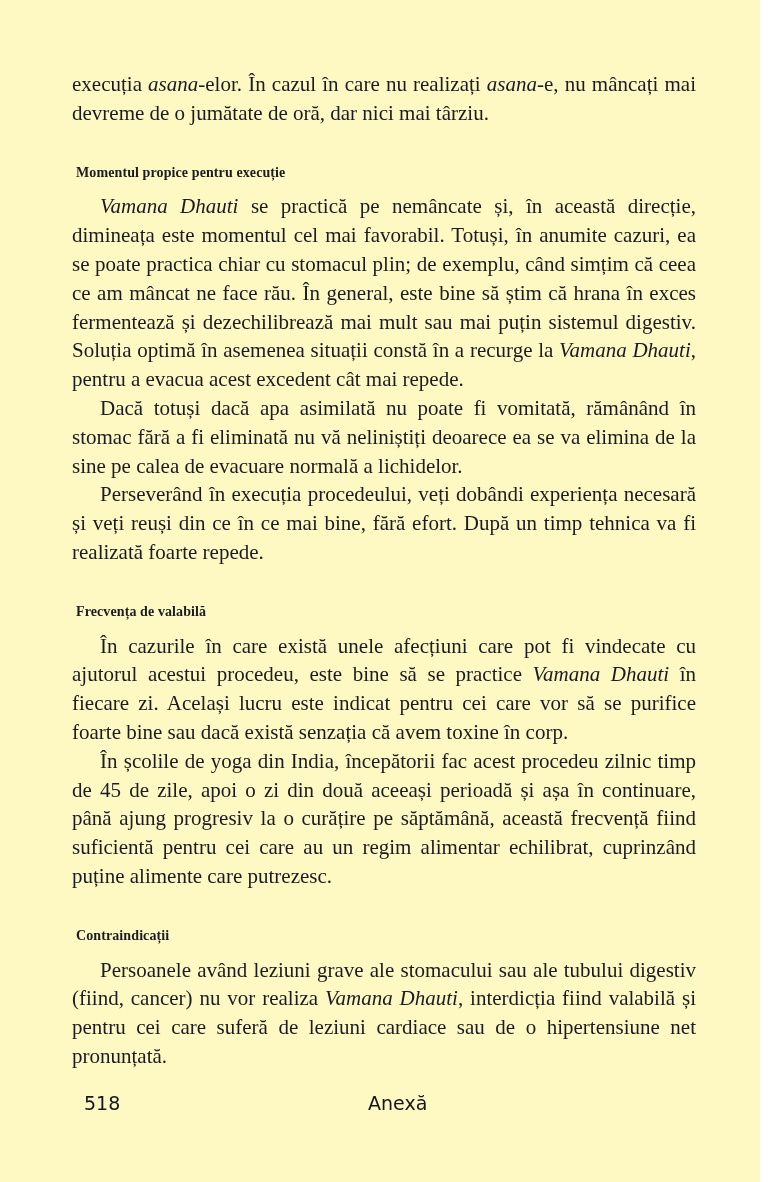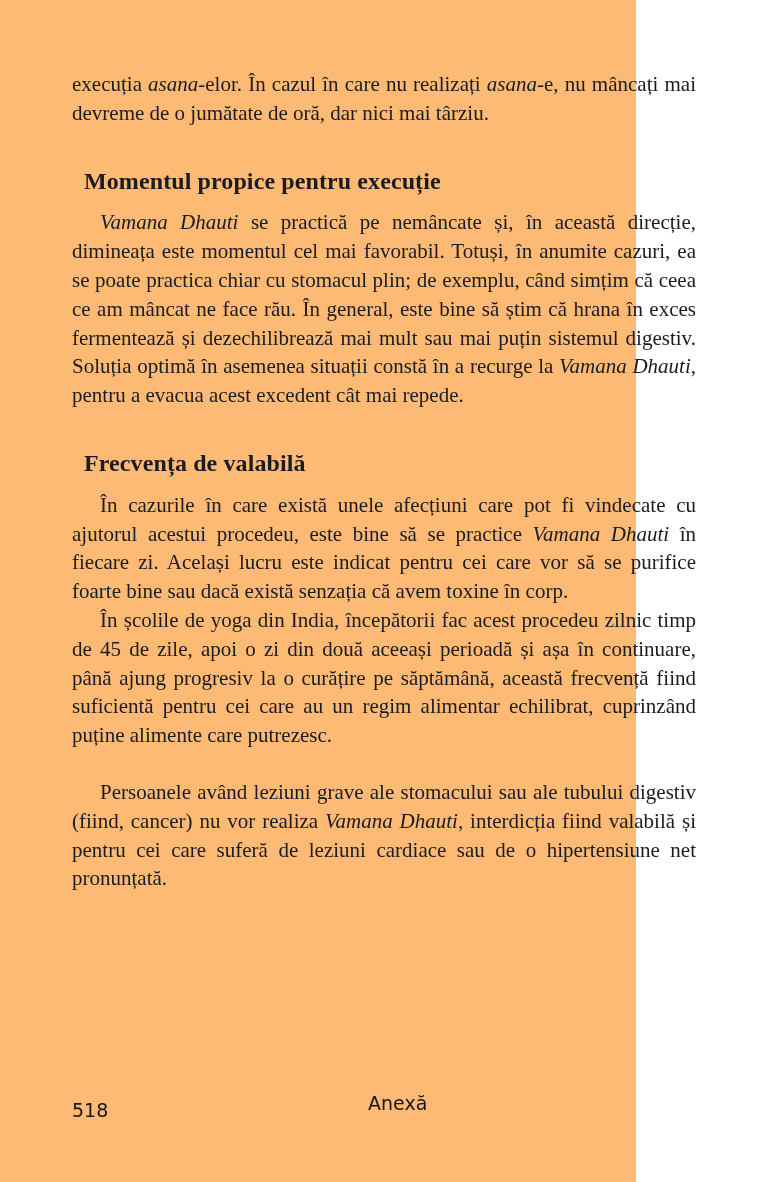--- a/index.html
+++ b/index.html
@@ -14,23 +14,23 @@
     overflow: hidden;
     font-family: "Liberation Serif", "DejaVu Serif", serif;
     color: #1b1b22;
     -webkit-font-smoothing: antialiased;
   }
 
   .page {
     position: absolute;
     left: 0;
     top: 0;
-    width: 636px;
+    width: 760px;
     height: 1182px;
-    background: #fdba74;
+    background: #fef9c3;
   }
 
   .content {
     position: absolute;
     left: 72px;
     top: 70px;
     width: 624px;
   }
 
   p.body-par {
@@ -42,22 +42,22 @@
     text-indent: 28px;
     hyphens: none;
     font-kerning: normal;
   }
 
   p.body-par.no-indent {
     text-indent: 0;
   }
 
   h2.section-heading {
-    margin: 12px;
-    font-size: 24px;
+    margin: 4px;
+    font-size: 14px;
     line-height: 28.8px;
     font-weight: bold;
     text-align: left;
     letter-spacing: 0.1px;
   }
 
   .block-gap-heading {
     height: 27px;
   }
 
@@ -75,23 +75,22 @@
     top: 1090px;
     width: 624px;
     height: 26px;
     font-family: "DejaVu Sans", "Liberation Sans", sans-serif;
     font-size: 19px;
     line-height: 26px;
     color: #15151c;
   }
   .footer .page-number {
     position: absolute;
-    left: 0;
+    left: 12px;
     top: 0;
-    margin-top: 7px;
   }
   .footer .running-head {
     position: absolute;
     left: 280px;
     top: 0;
     margin-left: 16px;
   }
 </style>
 </head>
 <body>
@@ -101,31 +100,34 @@
   <div class="content">
 
     <p class="body-par no-indent"><span>execuția </span><em class="title-italic">asana</em><span>-elor. În cazul în care nu realizați </span><em class="title-italic">asana</em><span>-e, nu mâncați mai devreme de o jumătate de oră, dar nici mai târziu.</span></p>
 
     <div class="block-gap-heading"></div>
     <h2 class="section-heading">Momentul propice pentru execuție</h2>
     <div class="block-gap-heading-after"></div>
 
     <p class="body-par"><em class="title-italic">Vamana Dhauti</em><span> se practică pe nemâncate și, în această direcție, dimineața este momentul cel mai favorabil. Totuși, în anumite cazuri, ea se poate practica chiar cu stomacul plin; de exemplu,  când simțim că ceea ce am mâncat ne face rău. În general, este bine să știm că hrana în exces fermentează și dezechilibrează mai mult sau mai puțin sistemul digestiv. Soluția optimă în asemenea situații constă în a recurge la </span><em class="title-italic">Vamana Dhauti</em><span>, pentru a evacua acest excedent cât mai repede.</span></p>
 
+    <p class="body-par">Dacă totuși dacă apa asimilată nu poate fi vomitată, rămânând în stomac fără a fi eliminată nu vă neliniștiți deoarece ea se va elimina de la sine pe calea de evacuare normală a lichidelor.</p>
 
+    <p class="body-par">Perseverând în execuția procedeului, veți dobândi experiența necesară și veți reuși din ce în ce mai bine, fără efort. După un timp tehnica va fi realizată foarte repede.</p>
 
     <div class="block-gap-heading"></div>
     <h2 class="section-heading">Frecvența de valabilă</h2>
     <div class="block-gap-heading-after"></div>
 
     <p class="body-par"><span>În cazurile în care există unele afecțiuni care pot fi vindecate cu ajutorul acestui procedeu, este bine să se practice </span><em class="title-italic">Vamana Dhauti</em><span> în fiecare zi. Același lucru este indicat pentru cei care vor să se purifice foarte bine sau dacă există senzația că avem toxine în corp.</span></p>
 
     <p class="body-par">În școlile de yoga din India, începătorii fac acest procedeu zilnic timp de 45 de zile, apoi o zi din două aceeași perioadă și așa în continuare, până ajung progresiv la o curățire pe săptămână, această frecvență fiind suficientă pentru cei care au un regim alimentar echilibrat, cuprinzând puține alimente care putrezesc.</p>
 
     <div class="block-gap-heading"></div>
+    <h2 class="section-heading">Contraindicații</h2>
     <div class="block-gap-heading-after"></div>
 
     <p class="body-par"><span>Persoanele având leziuni grave ale stomacului sau ale tubului digestiv (fiind, cancer) nu vor realiza </span><em class="title-italic">Vamana Dhauti</em><span>, interdicția fiind valabilă și pentru cei care suferă de leziuni cardiace sau de o hipertensiune net pronunțată.</span></p>
 
   </div>
 
   <div class="footer">
     <span class="page-number">518</span>
     <span class="running-head">Anexă</span>
   </div>

